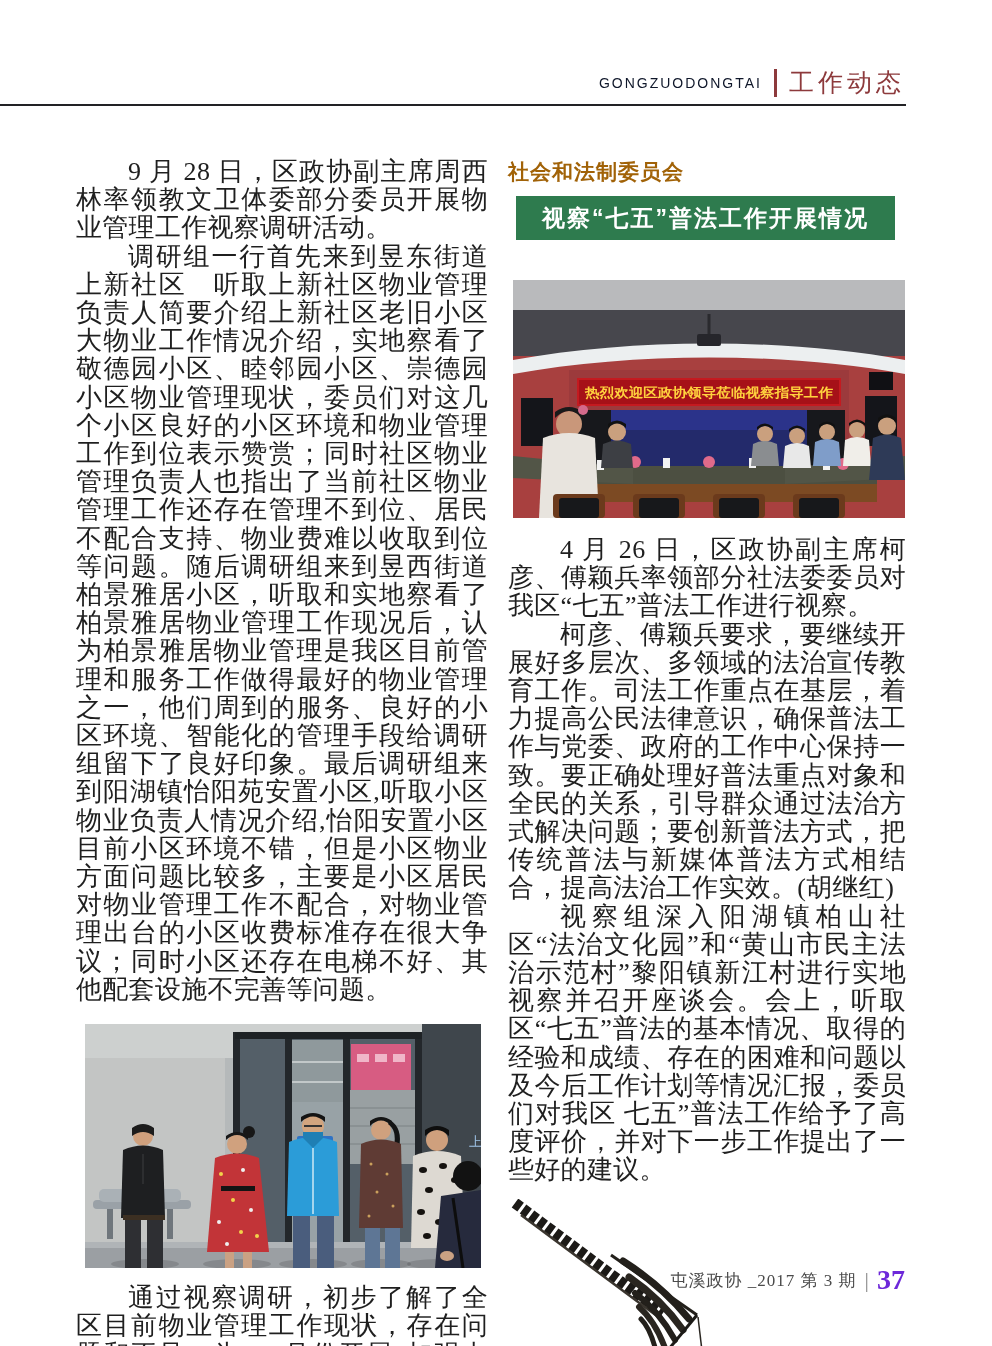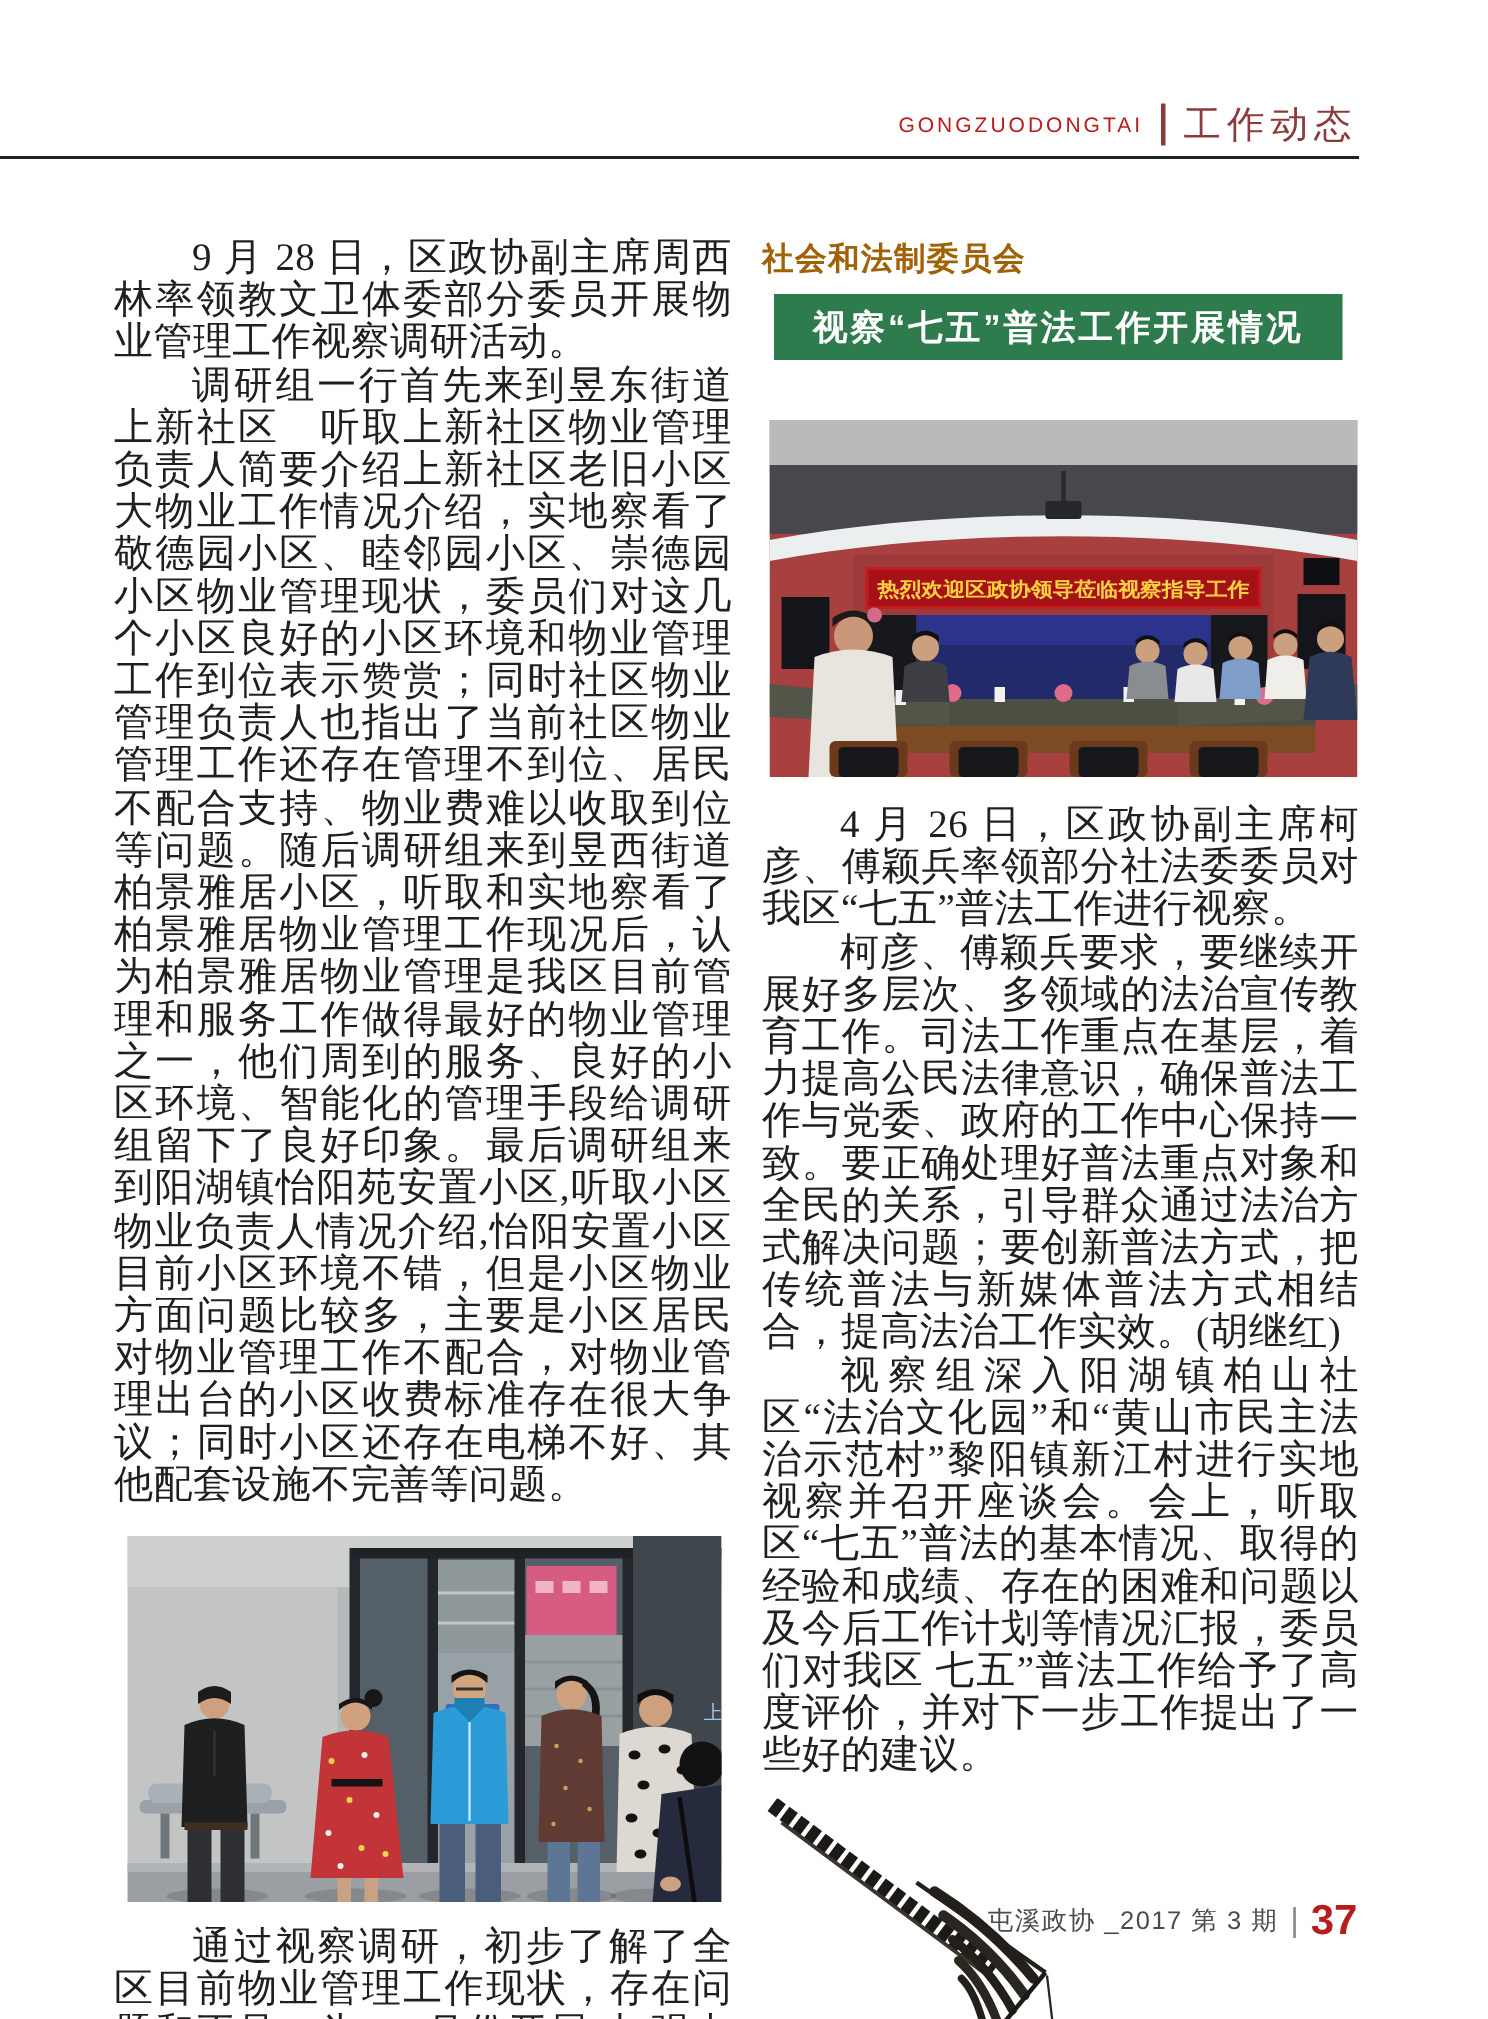--- a/index.html
+++ b/index.html
@@ -11,21 +11,21 @@
     overflow:hidden;
     font-family:"Liberation Serif","DejaVu Serif",serif;
   }
   
   .header{
     position:absolute;top:66px;right:87px;
     display:flex;align-items:center;gap:12px;
   }
   .header .kicker{
     font-family:"Liberation Sans","DejaVu Sans",sans-serif;
-    font-size:14px;letter-spacing:2px;color:#b91c1c;
+    font-size:14px;letter-spacing:2px;color:#0f172a;
     text-transform:uppercase;
     text-align:center;
   }
   .header .divider{width:3px;height:28px;background:#8d3a3c;}
   .header .title{
     font-size:25px;letter-spacing:4px;color:#8d3a3c;font-weight:400;
   }
   .header-rule{
     position:absolute;top:104px;left:0;width:906px;height:2px;background:#222225;
   }
@@ -58,26 +58,26 @@
   }
   
   figure{margin:0;padding:0;line-height:0;text-align:center;}
   .fig-meeting{margin:40px 0 18px 4px;}
   .fig-people{margin:20px 0 16px 2px;}
   .fig-roof{margin:14px 0 0 2px;}
   
   .footer{
     position:absolute;top:1264px;right:87px;
     display:flex;align-items:center;gap:8px;
-    font-family:Liberation Sans, sans-serif;
+    font-family:Liberation Serif, serif;
     justify-content:flex-end;
   }
   .footer .journal{font-size:17px;color:#4b4b4b;letter-spacing:1px;}
   .footer .sep{font-size:22px;color:#8a8a8a;font-weight:300;}
-  .footer .pagenum{font-size:28px;color:#b91c1c;font-weight:600;}
+  .footer .pagenum{font-size:28px;color:#6d28d9;font-weight:600;}
 </style>
 </head>
 <body>
 
 <div class="page">
 
   <div class="header">
     <span class="kicker">GONGZUODONGTAI</span>
     <span class="divider"></span>
     <span class="title">工作动态</span>

